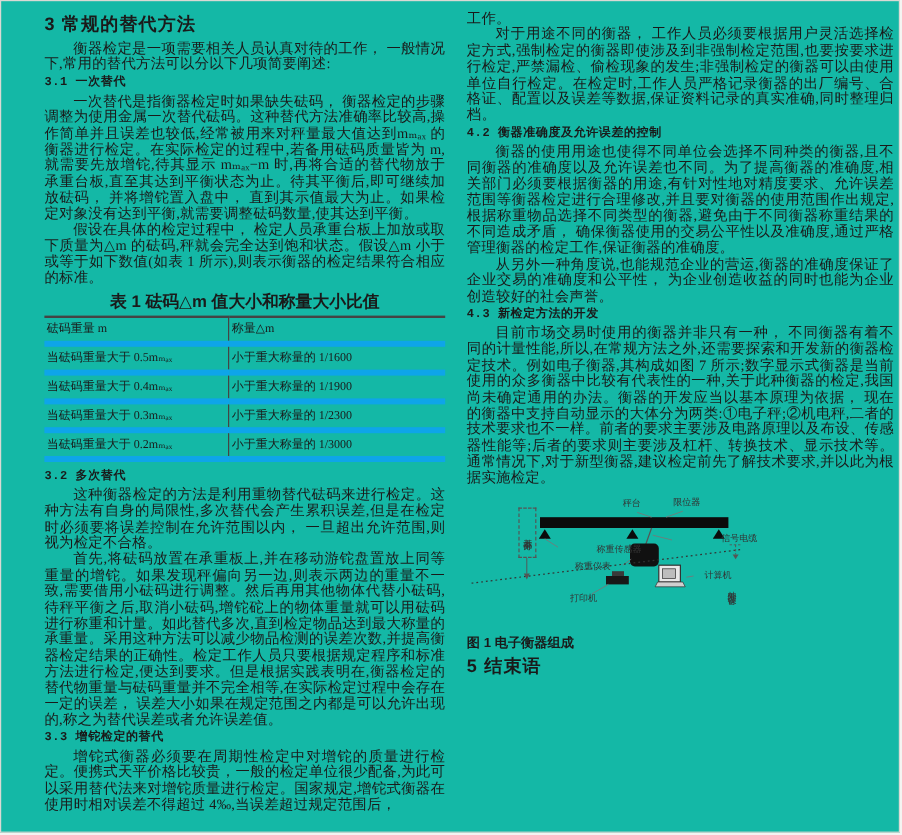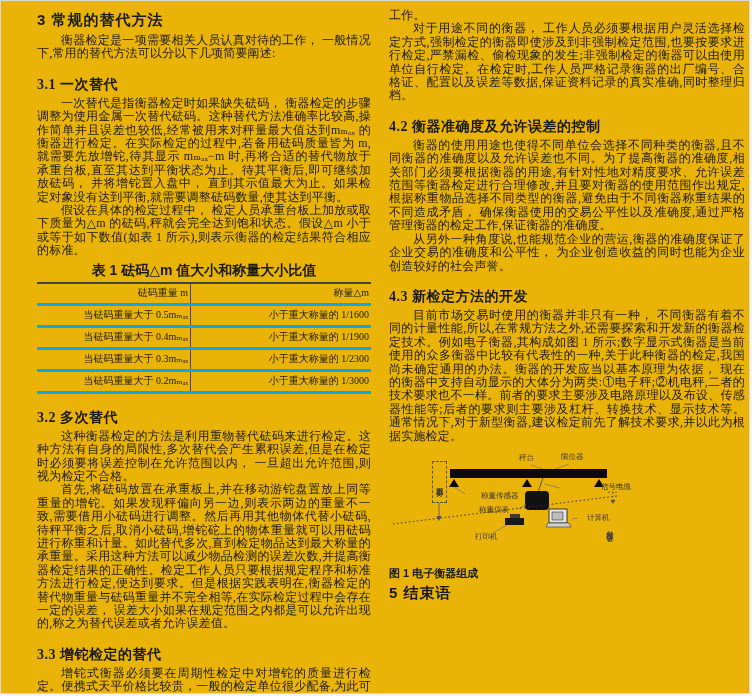--- a/index.html
+++ b/index.html
@@ -1,50 +1,50 @@
 <!DOCTYPE html>
 <html><head>
 <meta charset="utf-8">
 <style>
   html,body{margin:0;padding:0;}
   body{
     width:752px;height:696px;background:#f4f4f2;overflow:hidden;
     font-family:"Liberation Serif","DejaVu Serif",serif;color:#1a1a1a;
   }
   .page{
-    position:relative;width:750px;height:694px;background:#eab308;
+    position:relative;width:750px;height:694px;background:#14b8a6;
     border:1px solid #d9d9d4;box-sizing:border-box;overflow:hidden;
   }
   .columns{
     position:absolute;top:8px;left:36px;display:flex;gap:18px;
   }
   .col{width:334px;}
   .col.right{width:356px;}
   .col p{
     margin:0;font-size:12px;line-height:13.4px;text-indent:2em;
     text-align:justify;letter-spacing:0.2px;
   }
   h1.sec{
     font-family:"Liberation Sans","DejaVu Sans",sans-serif;
     font-size:15px;font-weight:bold;margin:2px 0 4px 0;letter-spacing:1px;
   }
   h2.subsec{
-    font-family:Liberation Serif, serif;
-    font-size:14px;font-weight:bold;margin:15px 0 3px 0;letter-spacing:0.5px;
+    font-family:Liberation Mono, monospace;
+    font-size:10px;font-weight:bold;margin:0 0 3px 0;letter-spacing:0.5px;
   }
   .tbl-caption{
     font-family:"Liberation Sans","DejaVu Sans",sans-serif;
     font-size:14px;font-weight:bold;text-align:center;margin:4px 0 2px 0;
   }
   table.t1{
     width:100%;border-collapse:collapse;font-size:10px;margin-bottom:4px;
   }
   table.t1 th,table.t1 td{
-    border-top:1px solid #444;border-bottom:3px solid #0ea5e9;
-    padding:2.5px 2px;text-align:right;font-weight:normal;
+    border-top:1px solid #444;border-bottom:5px solid #0ea5e9;
+    padding:2.5px 2px;text-align:left;font-weight:normal;
   }
   table.t1 th{border-top:2px solid #444;}
   table.t1 th:first-child,table.t1 td:first-child{border-right:1px solid #444;width:46%;}
   
   .figure{
     position:relative;width:232px;height:116px;margin:3px 0 0 2px;text-align:center;
   }
   .figure svg{position:absolute;left:0;top:0;}
   .fig-label{
     position:absolute;font-family:"Liberation Sans","DejaVu Sans",sans-serif;
@@ -109,21 +109,21 @@
       <p>增铊式衡器必须要在周期性检定中对增铊的质量进行检定。便携式天平价格比较贵，一般的检定单位很少配备,为此可以采用替代法来对增铊质量进行检定。国家规定,增铊式衡器在使用时相对误差不得超过 4‰,当误差超过规定范围后，</p>
     </div>
 
     <div class="col right">
       <p style="text-indent:0;">工作。</p>
       <p>对于用途不同的衡器， 工作人员必须要根据用户灵活选择检定方式,强制检定的衡器即使涉及到非强制检定范围,也要按要求进行检定,严禁漏检、偷检现象的发生;非强制检定的衡器可以由使用单位自行检定。在检定时,工作人员严格记录衡器的出厂编号、合格证、配置以及误差等数据,保证资料记录的真实准确,同时整理归档。</p>
       <h2 class="subsec">4.2  衡器准确度及允许误差的控制</h2>
       <p>衡器的使用用途也使得不同单位会选择不同种类的衡器,且不同衡器的准确度以及允许误差也不同。为了提高衡器的准确度,相关部门必须要根据衡器的用途,有针对性地对精度要求、允许误差范围等衡器检定进行合理修改,并且要对衡器的使用范围作出规定,根据称重物品选择不同类型的衡器,避免由于不同衡器称重结果的不同造成矛盾， 确保衡器使用的交易公平性以及准确度,通过严格管理衡器的检定工作,保证衡器的准确度。</p>
       <p>从另外一种角度说,也能规范企业的营运,衡器的准确度保证了企业交易的准确度和公平性， 为企业创造收益的同时也能为企业创造较好的社会声誉。</p>
       <h2 class="subsec">4.3  新检定方法的开发</h2>
-      <p>目前市场交易时使用的衡器并非只有一种， 不同衡器有着不同的计量性能,所以,在常规方法之外,还需要探索和开发新的衡器检定技术。例如电子衡器,其构成如图 1 所示;数字显示式衡器是当前使用的众多衡器中比较有代表性的一种,关于此种衡器的检定,我国尚未确定通用的办法。衡器的开发应当以基本原理为依据， 现在的衡器中支持自动显示的大体分为两类:①电子秤;②机电秤,二者的技术要求也不一样。前者的要求主要涉及电路原理以及布设、传感器性能等;后者的要求则主要涉及杠杆、转换技术、显示技术等。通常情况下,对于新型衡器,建议检定前先了解技术要求,并以此为根据实施检定。</p>
+      <p>目前市场交易时使用的衡器并非只有一种， 不同衡器有着不同的计量性能,所以,在常规方法之外,还需要探索和开发新的衡器检定技术。例如电子衡器,其构成如图 7 所示;数字显示式衡器是当前使用的众多衡器中比较有代表性的一种,关于此种衡器的检定,我国尚未确定通用的办法。衡器的开发应当以基本原理为依据， 现在的衡器中支持自动显示的大体分为两类:①电子秤;②机电秤,二者的技术要求也不一样。前者的要求主要涉及电路原理以及布设、传感器性能等;后者的要求则主要涉及杠杆、转换技术、显示技术等。通常情况下,对于新型衡器,建议检定前先了解技术要求,并以此为根据实施检定。</p>
 
       <div class="figure">
         <svg width="232" height="116" viewBox="0 0 232 116">
 
           <rect x="59" y="23" width="157" height="9" fill="#0b0b0b"></rect>
 
           <polygon points="58,41 68,41 63,33" fill="#0b0b0b"></polygon>
           <polygon points="131,41 141,41 136,33" fill="#0b0b0b"></polygon>
           <polygon points="203,41 213,41 208,33" fill="#0b0b0b"></polygon>
 
@@ -151,21 +151,21 @@
           <polygon points="155,81 180,81 178,77 157,77" fill="#cfcfcf" stroke="#333" stroke-width="0.6"></polygon>
           <line x1="187" y1="72" x2="181" y2="73" stroke="#777" stroke-width="0.7"></line>
 
           <line x1="217" y1="46" x2="227" y2="46" stroke="#555" stroke-width="0.7" stroke-dasharray="2,1.5"></line>
           <line x1="222" y1="46" x2="222" y2="54" stroke="#555" stroke-width="0.8" stroke-dasharray="2,1.5"></line>
           <polygon points="219.5,54 224.5,54 222,58" fill="#555"></polygon>
         </svg>
 
         <div class="fig-label" style="left:128px;top:8px;">秤台</div>
         <div class="fig-label" style="left:170px;top:7px;">限位器</div>
-        <div class="fig-label" style="left:56px;top:46px;padding-left:34px;">称重传感器</div>
+        <div class="fig-label" style="left:72px;top:46px;padding-left:34px;">称重传感器</div>
         <div class="fig-label" style="left:170px;top:37px;margin-left:40px;">信号电缆</div>
         <div class="fig-label" style="left:88px;top:60px;">称重仪表</div>
         <div class="fig-label" style="left:84px;top:87px;">打印机</div>
         <div class="fig-label" style="left:196px;top:68px;">计算机</div>
         <div class="fig-label vert" style="left:215px;top:59px;height:44px;">外围设备</div>
         <div class="basic-box">
           <span class="fig-label">基本部分</span>
         </div>
       </div>
       <div class="fig-caption">图 1  电子衡器组成</div>

